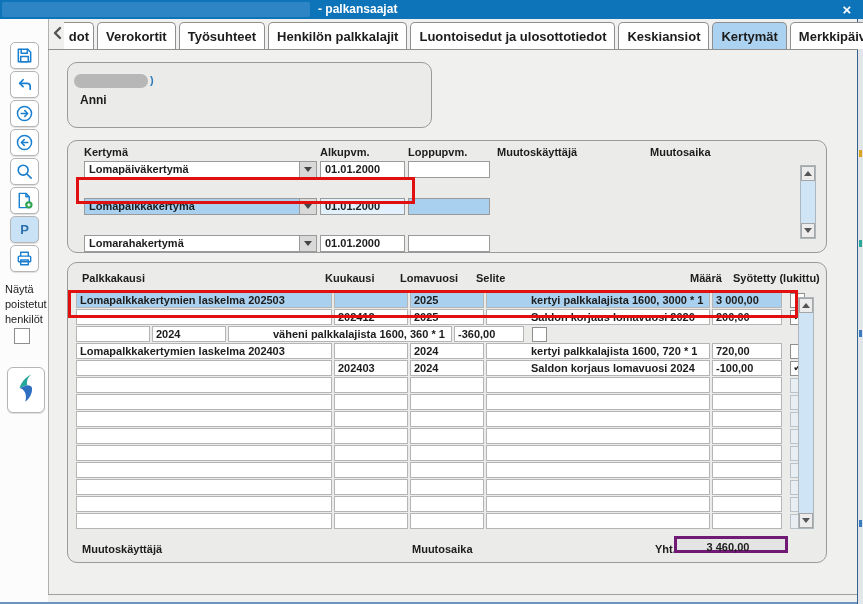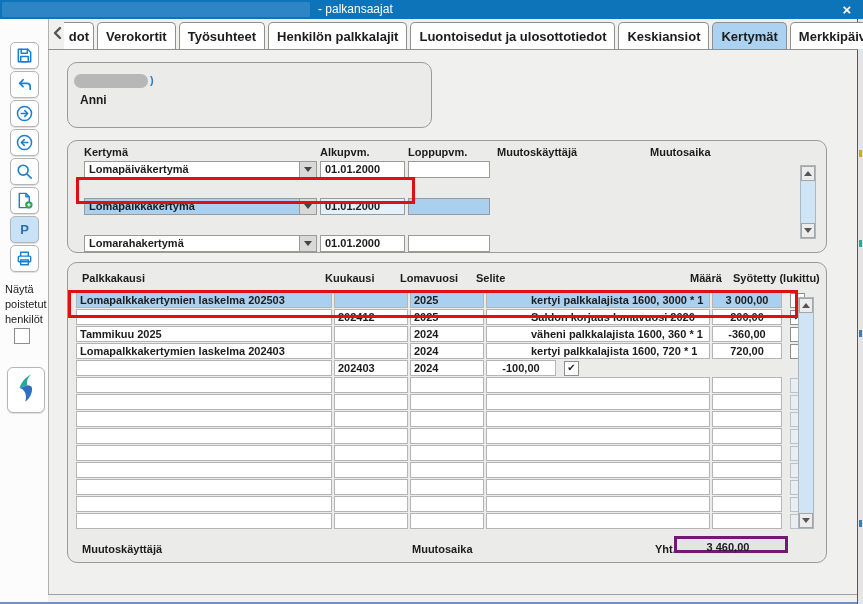--- a/index.html
+++ b/index.html
@@ -2,21 +2,21 @@
 <html><head>
 <meta charset="utf-8">
 <style>
   html,body{margin:0;padding:0;background:#cfcfcf;}
   #app{position:relative;width:863px;height:604px;background:#f0f0ef;overflow:hidden;
        font-family:"Liberation Sans",sans-serif;color:#1c1c1c;}
   .abs{position:absolute;}
   
   .titlebar{left:0;top:0;width:863px;height:19px;background:#0e74ba;}
   .title-redaction{left:2px;top:2px;width:308px;height:15px;background:#2d85c6;border-radius:2px;}
-  .window-title{left:318px;top:2px;font-size:12px;font-weight:400;color:#ffffff;}
+  .window-title{left:318px;top:2px;font-size:12px;font-weight:700;color:#ffffff;}
   .close-btn{left:836px;top:0px;width:22px;height:19px;color:#fff;font-size:15px;font-weight:700;
              display:flex;align-items:center;justify-content:center;cursor:default;}
   
   .right-sliver{left:857px;top:19px;width:6px;height:585px;background:#e3e6e9;border-left:1px solid #35618e;}
   .sliver-mark{left:859px;width:3px;height:7px;}
   
   .sidebar{left:0;top:19px;width:48px;height:585px;background:#fcfcfc;border-right:1px solid #b0b0b0;}
   .tool-btn{left:10px;width:27px;height:25px;background:#fff;border:1px solid #b5b5b5;border-radius:5px;
             display:flex;align-items:center;justify-content:center;box-shadow:0 1px 1px rgba(0,0,0,.12);}
   .tool-btn svg{display:block;}
@@ -62,21 +62,21 @@
   
   .vscroll{width:16px;display:flex;flex-direction:column;border:1px solid #aeb6bd;box-sizing:border-box;background:#cfe4f5;}
   .scr-btn{height:15px;background:#ececec;border:1px solid #a5a5a5;display:flex;align-items:center;
            justify-content:center;box-sizing:border-box;}
   .scr-track{flex:1;background:#cfe4f5;}
   
   .trows{left:76px;top:292px;display:flex;flex-direction:column;gap:1px;}
   .trow{display:flex;gap:2px;height:16px;align-items:stretch;}
   .cell{background:#fff;border:1px solid #b5b5b5;font-size:11px;font-weight:700;padding:0 3px;
         box-sizing:border-box;white-space:nowrap;overflow:hidden;line-height:14px;}
-  .c1{width:256px;} .c2{width:74px;} .c3{width:74px;} .c4{width:224px;padding-left:44px;} .c5{width:70px;text-align:center;}
+  .c1{width:256px;} .c2{width:74px;} .c3{width:74px;} .c4{width:224px;padding-left:44px;} .c5{width:70px;text-align:left;}
   .trow.sel .cell{background:#a9d1ef;}
   .cb{width:13px;height:13px;margin-left:6px;margin-top:1px;background:#fff;border:1px solid #8e8e8e;
       font-size:10px;line-height:12px;text-align:center;color:#222;box-sizing:content-box;}
   .cb.dis{background:#e9eef3;border-color:#b9c2cb;}
   
   .anno{border:3px solid #e01010;background:transparent;pointer-events:none;z-index:5;}
   
   .total-field{left:674px;top:536px;width:114px;height:17px;background:#e4e4e4;border:3px solid #701a75;
                font-size:11px;font-weight:700;text-align:center;padding:2px 6px 0 0;box-sizing:border-box;}
   
@@ -269,39 +269,39 @@
       </div>
       <div class="trow">
         <div class="cell c1"></div>
         <div class="cell c2">202412</div>
         <div class="cell c3">2025</div>
         <div class="cell c4">Saldon korjaus lomavuosi 2026</div>
         <div class="cell c5">200,00</div>
         <div class="cb on">✔</div>
       </div>
       <div class="trow">
-        <div class="cell c1">Tammikuu 2025</div>
         <div class="cell c2"></div>
         <div class="cell c3">2024</div>
         <div class="cell c4">väheni palkkalajista 1600, 360 * 1</div>
         <div class="cell c5">-360,00</div>
         <div class="cb"></div>
       </div>
       <div class="trow">
         <div class="cell c1">Lomapalkkakertymien laskelma 202403</div>
         <div class="cell c2"></div>
         <div class="cell c3">2024</div>
         <div class="cell c4">kertyi palkkalajista 1600, 720 * 1</div>
         <div class="cell c5">720,00</div>
         <div class="cb"></div>
       </div>
       <div class="trow">
         <div class="cell c1"></div>
         <div class="cell c2">202403</div>
         <div class="cell c3">2024</div>
+        <div class="cell c4">Saldon korjaus lomavuosi 2024</div>
         <div class="cell c5">-100,00</div>
         <div class="cb on">✔</div>
       </div>
       <div class="trow">
         <div class="cell c1"></div>
         <div class="cell c2"></div>
         <div class="cell c3"></div>
         <div class="cell c4"></div>
         <div class="cell c5"></div>
         <div class="cb dis"></div>

